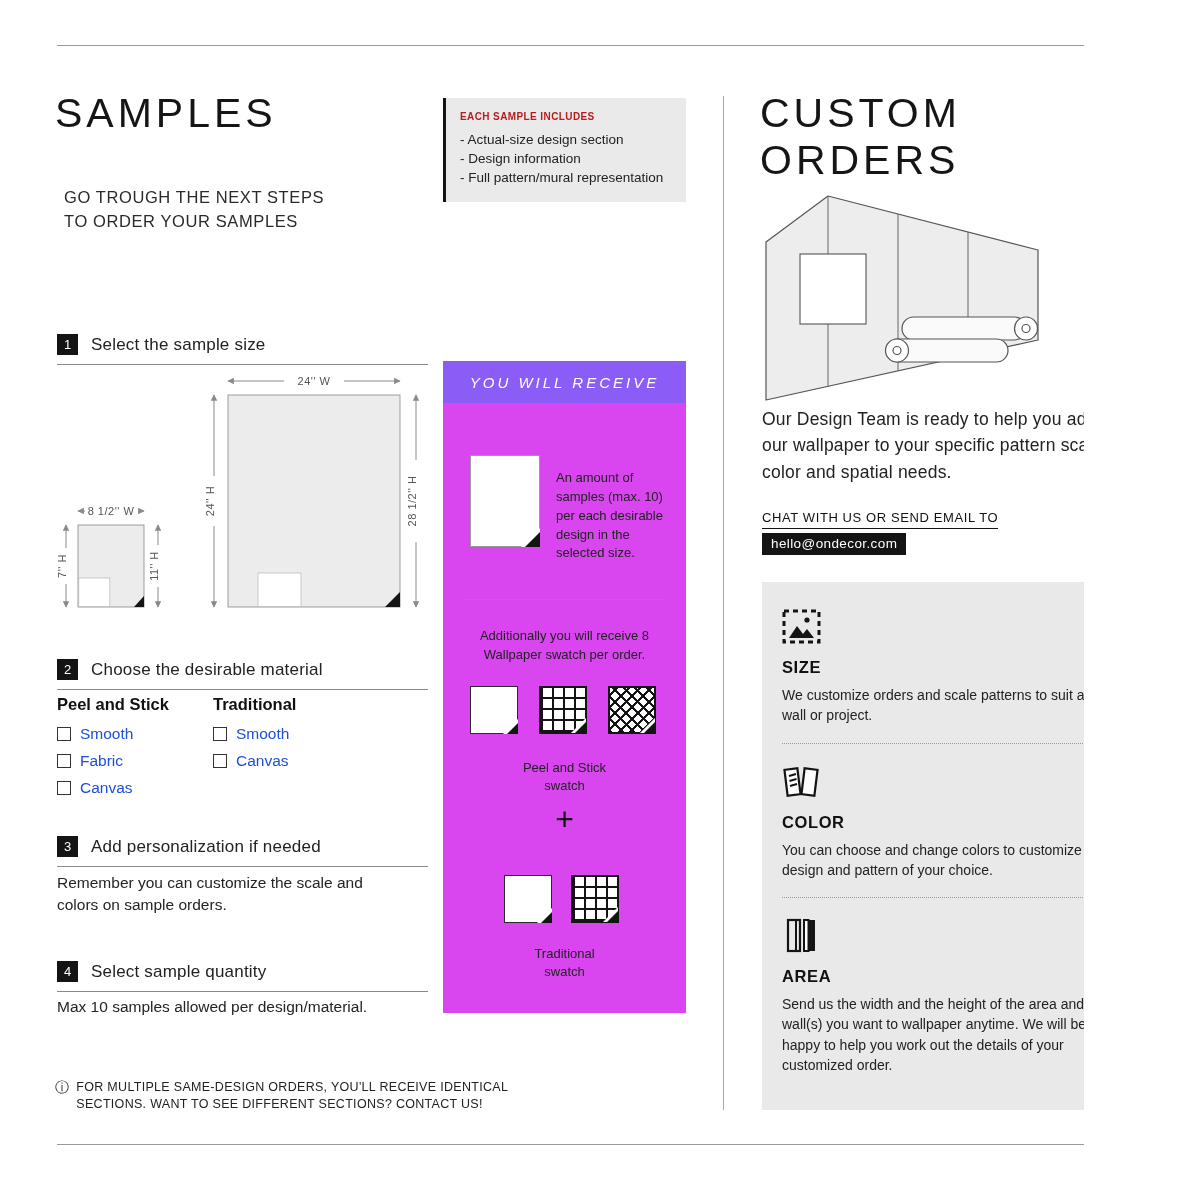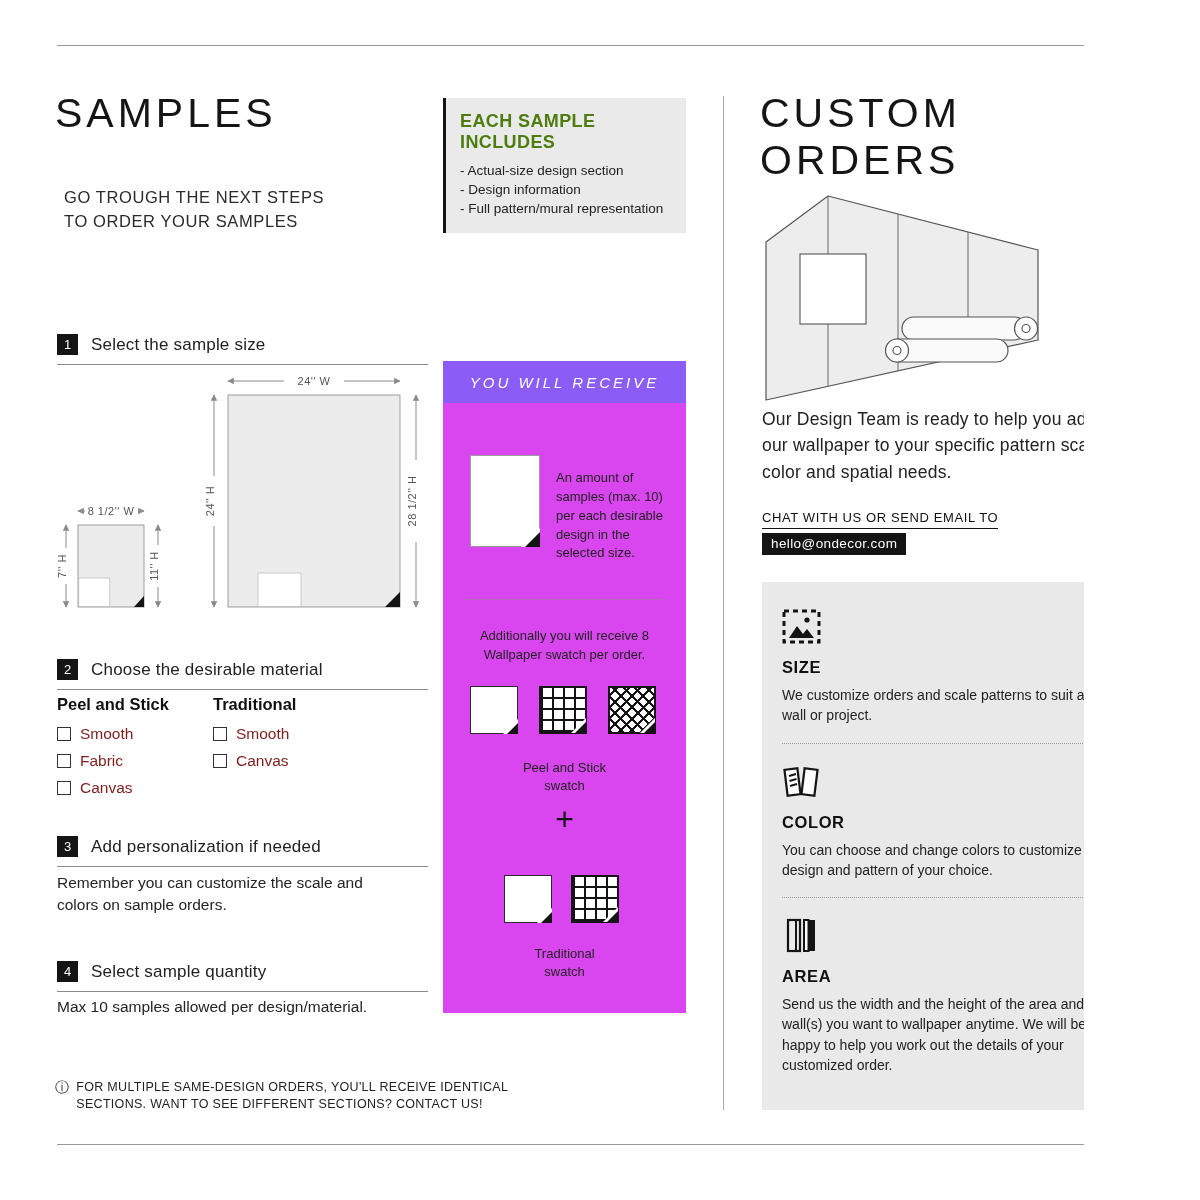--- a/index.html
+++ b/index.html
@@ -28,35 +28,35 @@
   .paper{fill:#ececec;stroke:#888;stroke-width:0.8;}
   .paper-white{fill:#ffffff;stroke:#b5b5b5;stroke-width:0.7;}
   .dim{stroke:#8a8a8a;stroke-width:1;}
   .dim-label{font-family:"Liberation Sans",sans-serif;font-size:11px;fill:#555;
              letter-spacing:0.5px;text-anchor:middle;}
   .label-bg{fill:#ffffff;}
 
   .mat-col{position:absolute;top:695px;}
   .mat-col-1{left:57px;} .mat-col-2{left:213px;}
   .mat-title{font-weight:bold;font-size:16.5px;margin-bottom:11px;color:#111;}
-  .mat-row{display:flex;align-items:center;gap:9px;margin-bottom:9px;font-size:15.5px;color:#7f1d1d;text-align:right;}
+  .mat-row{display:flex;align-items:center;gap:9px;margin-bottom:9px;font-size:15.5px;color:#1d4ed8;text-align:right;}
   .cb{width:12px;height:12px;border:1.2px solid #333;background:#fff;flex:0 0 auto;cursor:pointer;}
 
   .body-text{position:absolute;font-size:15.5px;line-height:1.4;color:#242424;}
   .step3-text{left:57px;top:872px;width:345px;}
   .step4-text{left:57px;top:996px;width:380px;}
 
   .footer-note{position:absolute;left:55px;top:1079px;width:480px;display:flex;gap:7px;
                font-size:12.5px;line-height:1.35;letter-spacing:0.3px;color:#222;}
   .info-icon{font-size:14px;line-height:1.2;flex:0 0 auto;}
 
   
   .includes-box{position:absolute;left:443px;top:98px;width:243px;box-sizing:border-box;
                 background:#eaeaea;border-left:3px solid #141414;padding:13px 14px 15px;}
-  .includes-title{font-weight:bold;font-size:18px;letter-spacing:0.4px;margin-bottom:8px;color:#4d7c0f;}
+  .includes-title{font-weight:bold;font-size:10px;letter-spacing:0.4px;margin-bottom:8px;color:#b91c1c;}
   .includes-item{font-size:13.5px;line-height:1.42;color:#222;padding-left:10px;text-indent:-10px;}
   .includes-item::before{content:"- ";}
 
   .receive-header{position:absolute;left:443px;top:361px;width:243px;height:42px;background:#8b5cf6;
                   color:#fff;font-size:15px;letter-spacing:3px;display:flex;
                   align-items:center;justify-content:center;font-style:italic;}
   .receive-panel{position:absolute;left:443px;top:403px;width:243px;height:610px;background:#d946ef;}
 
   .sample-sq{position:absolute;left:27px;top:52px;width:68px;height:90px;background:#fff;
              border:1px solid #9a9a9a;}

